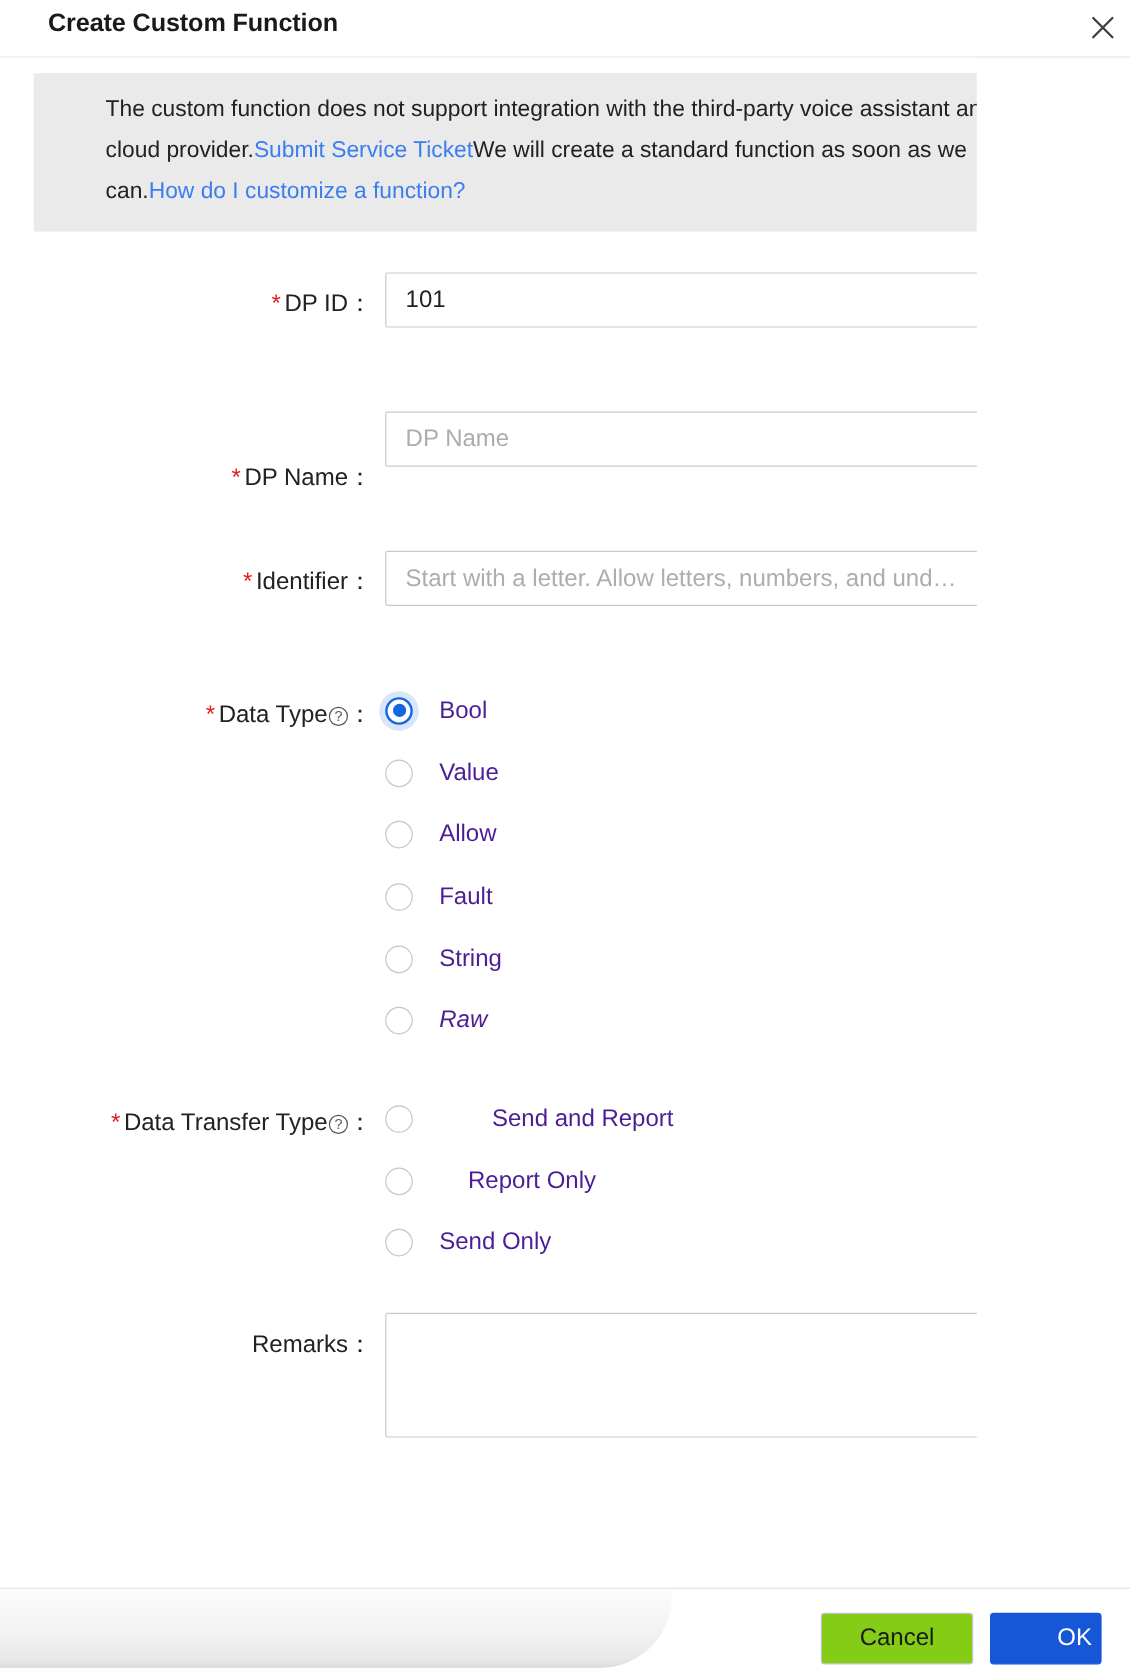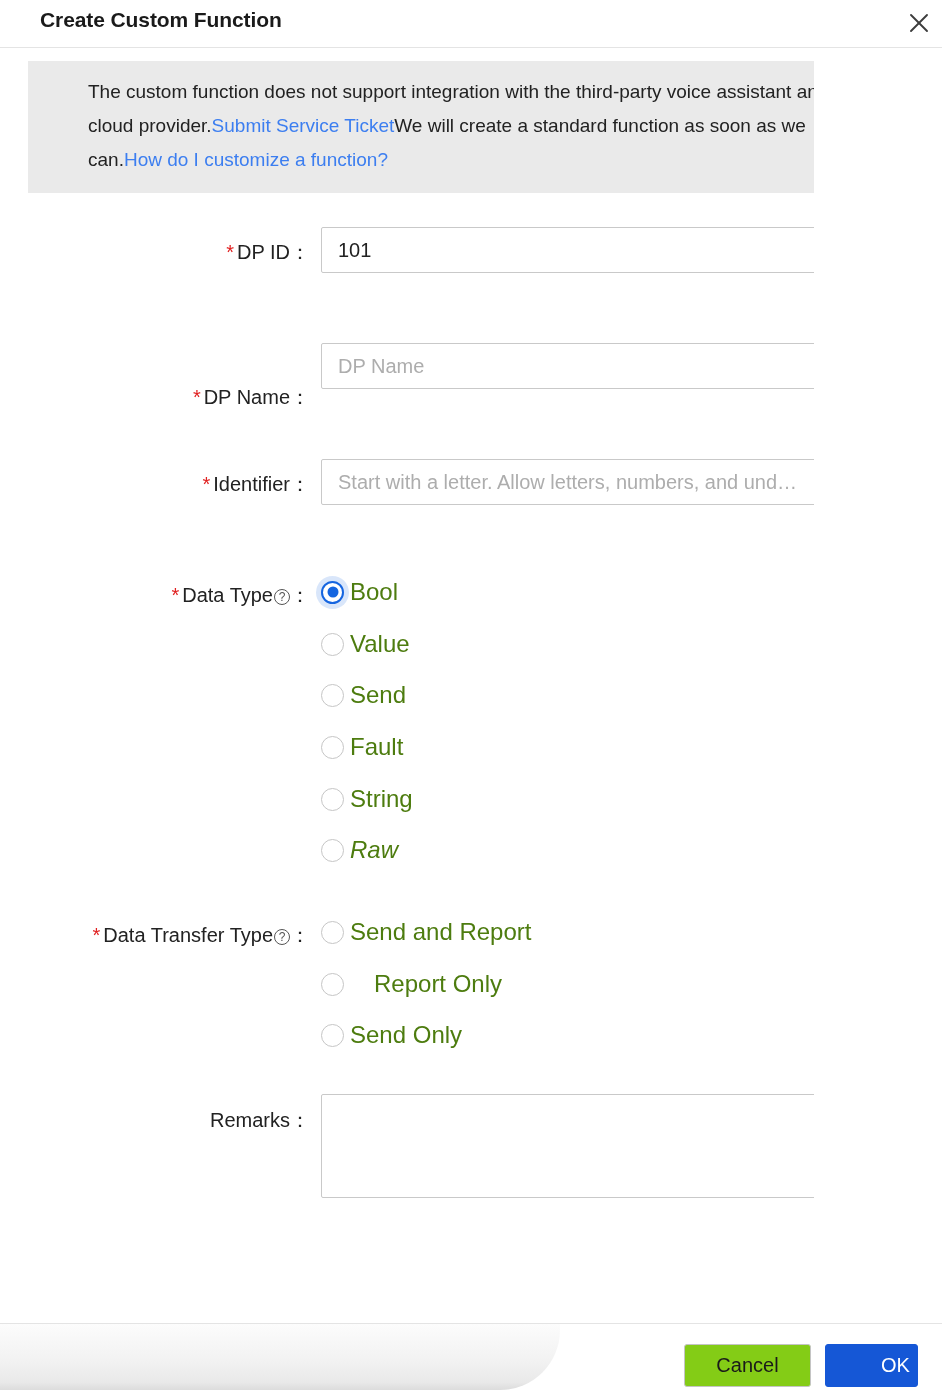--- a/index.html
+++ b/index.html
@@ -202,23 +202,23 @@
     position: absolute;
     left: 50%;
     top: 50%;
     transform: translate(-50%, -50%);
     width: 11px;
     height: 11px;
     border-radius: 50%;
     background: #1565e0;
   }
   .radio-label {
-    margin-left: 6px;
-    font-size: 24px;
-    color: #4d7c0f;
+    margin-left: 22px;
+    font-size: 20px;
+    color: #4c1d95;
     white-space: nowrap;
   }
 
   
   .footer-divider {
     position: absolute;
     left: 0;
     top: 1323px;
     width: 942px;
     height: 1px;
@@ -305,40 +305,40 @@
       <div class="radio-row checked" style="top:0;">
         <span class="radio-mark"></span>
         <span class="radio-label">Bool</span>
       </div>
       <div class="radio-row" style="top:52px;">
         <span class="radio-mark"></span>
         <span class="radio-label">Value</span>
       </div>
       <div class="radio-row" style="top:103px;">
         <span class="radio-mark"></span>
-        <span class="radio-label">Send</span>
+        <span class="radio-label">Allow</span>
       </div>
       <div class="radio-row" style="top:155px;">
         <span class="radio-mark"></span>
         <span class="radio-label">Fault</span>
       </div>
       <div class="radio-row" style="top:207px;">
         <span class="radio-mark"></span>
         <span class="radio-label">String</span>
       </div>
       <div class="radio-row" style="top:258px;font-style:italic;">
         <span class="radio-mark"></span>
         <span class="radio-label">Raw</span>
       </div>
     </div>
 
     <div class="form-row" style="top:867px;">
       <div class="f-label" style="top:7px;"><span class="req-star">*</span><span>Data Transfer Type</span><span class="help-q">?</span><span class="colon">：</span></div>
 
-      <div class="radio-row" style="top:0;">
+      <div class="radio-row" style="top:0;gap:44px;">
         <span class="radio-mark"></span>
         <span class="radio-label">Send and Report</span>
       </div>
       <div class="radio-row" style="top:52px;gap:24px;">
         <span class="radio-mark"></span>
         <span class="radio-label">Report Only</span>
       </div>
       <div class="radio-row" style="top:103px;">
         <span class="radio-mark"></span>
         <span class="radio-label">Send Only</span>

